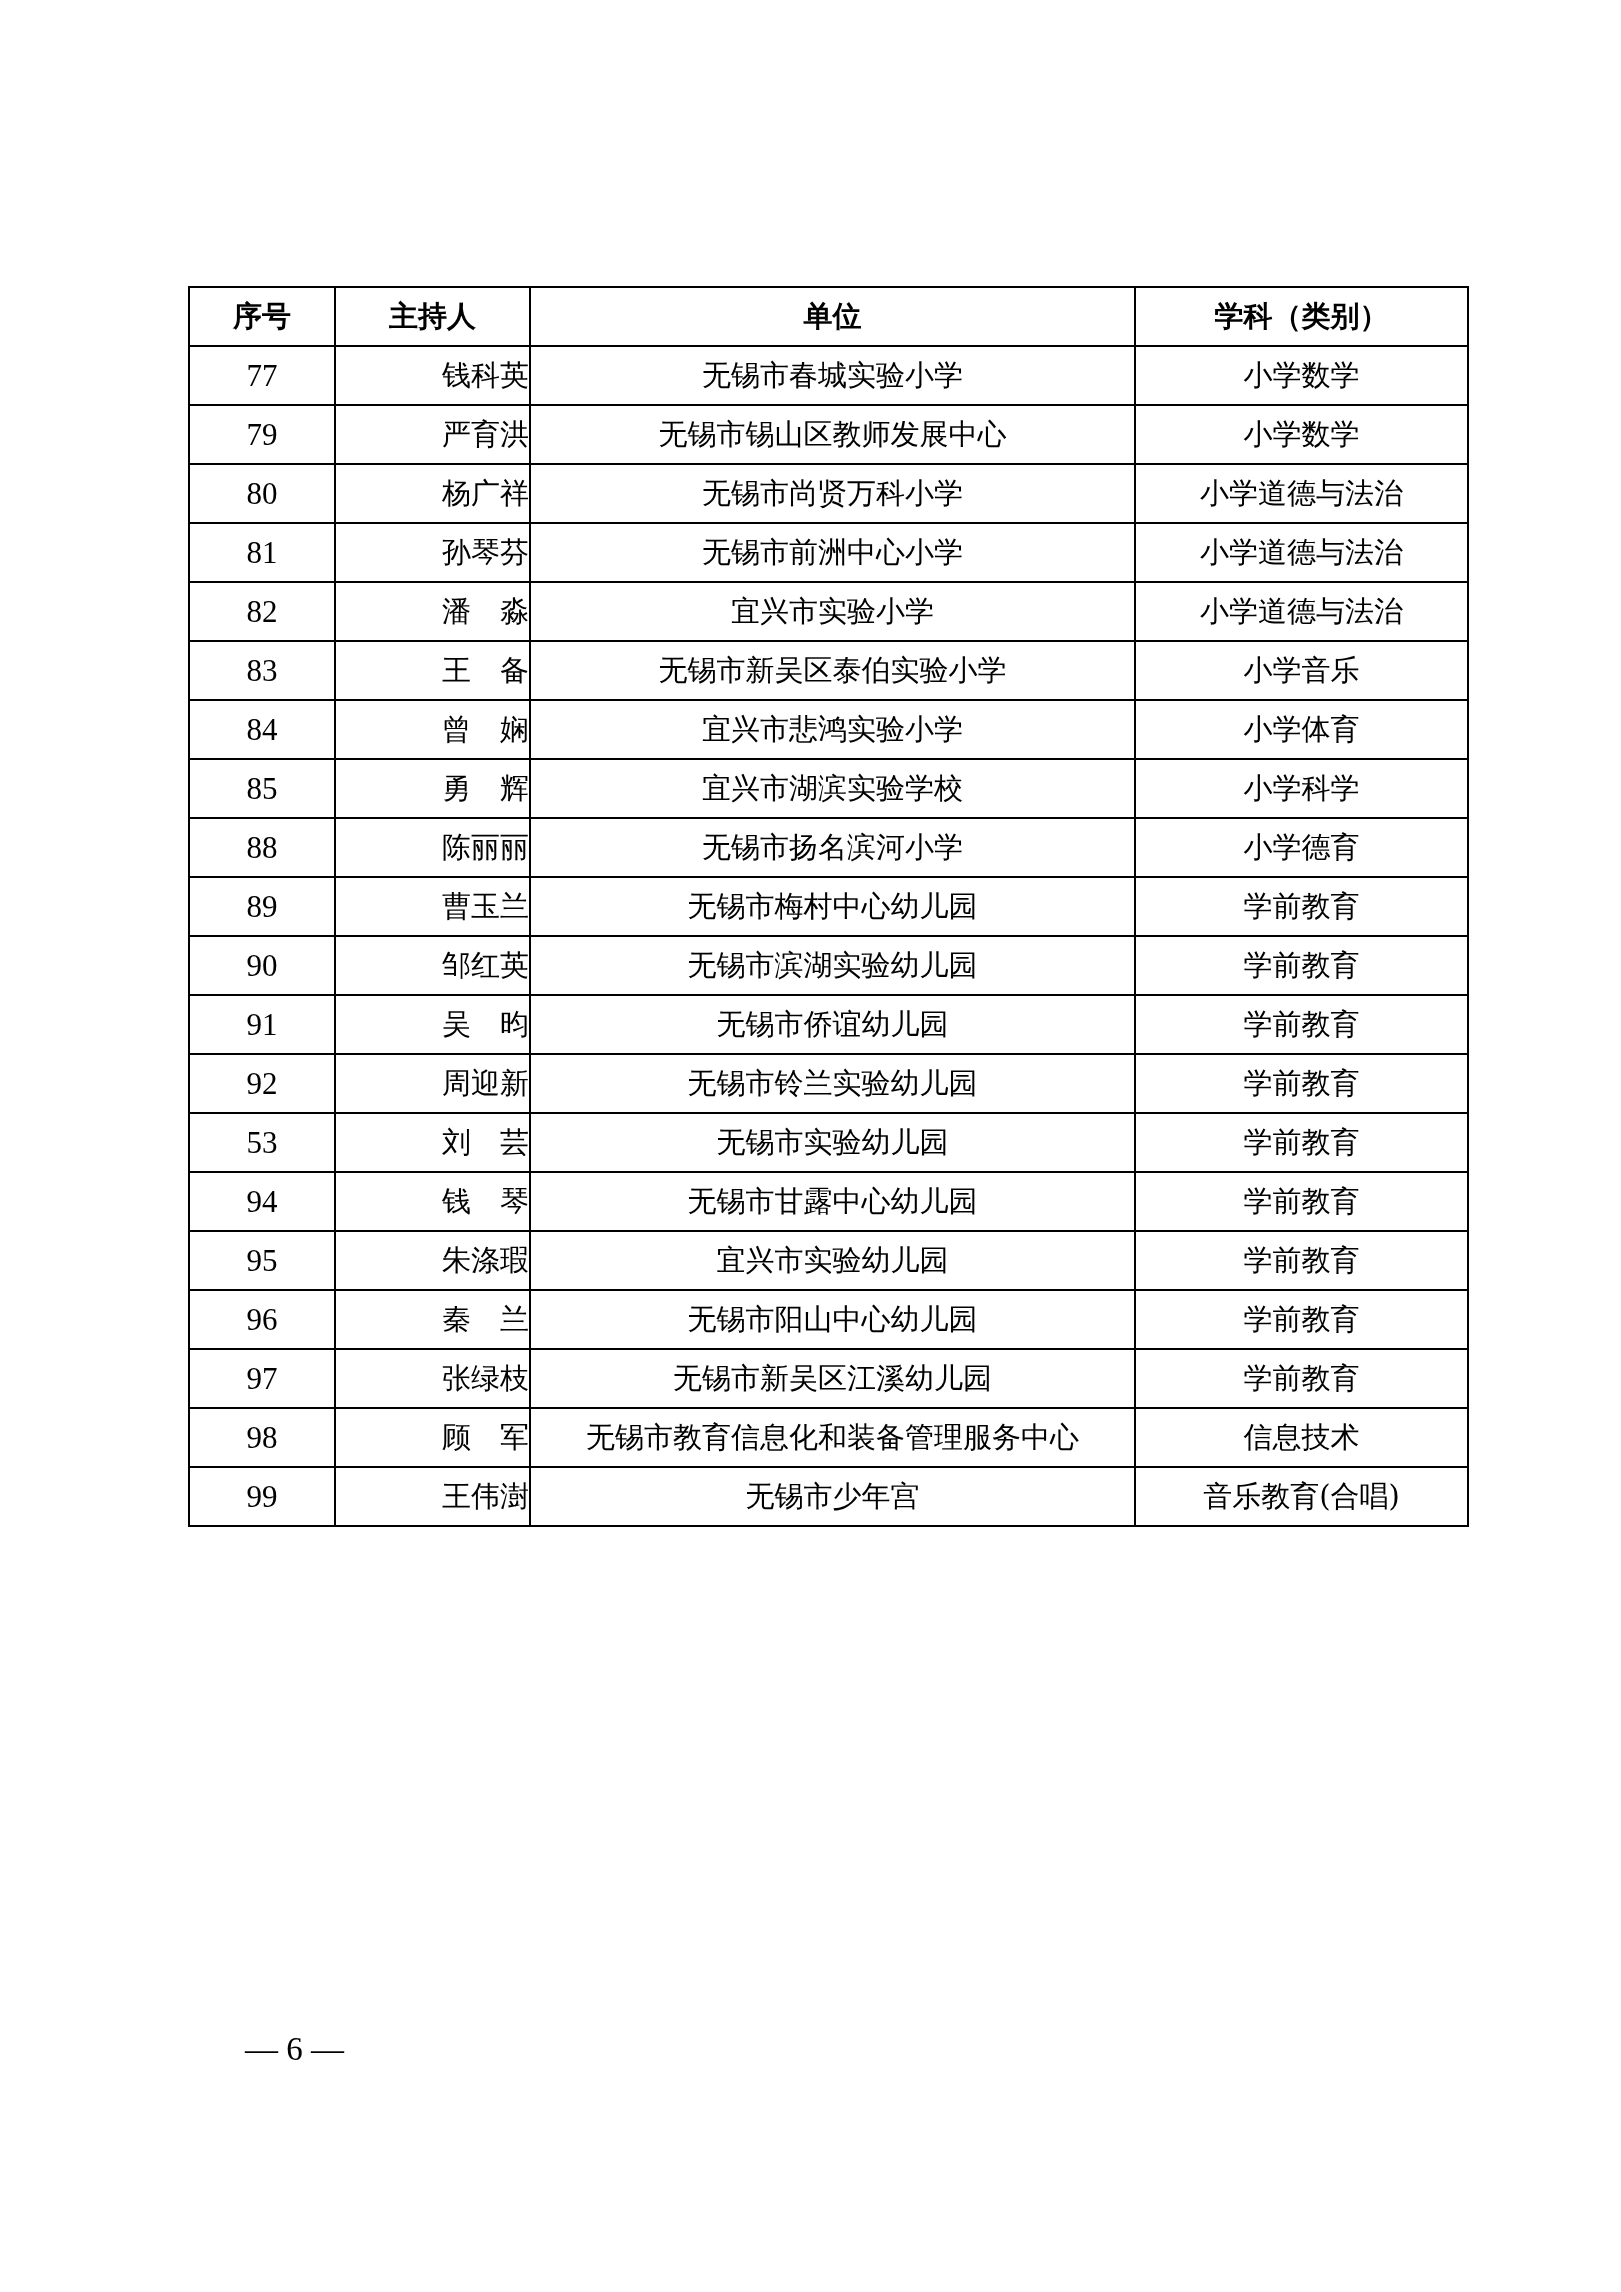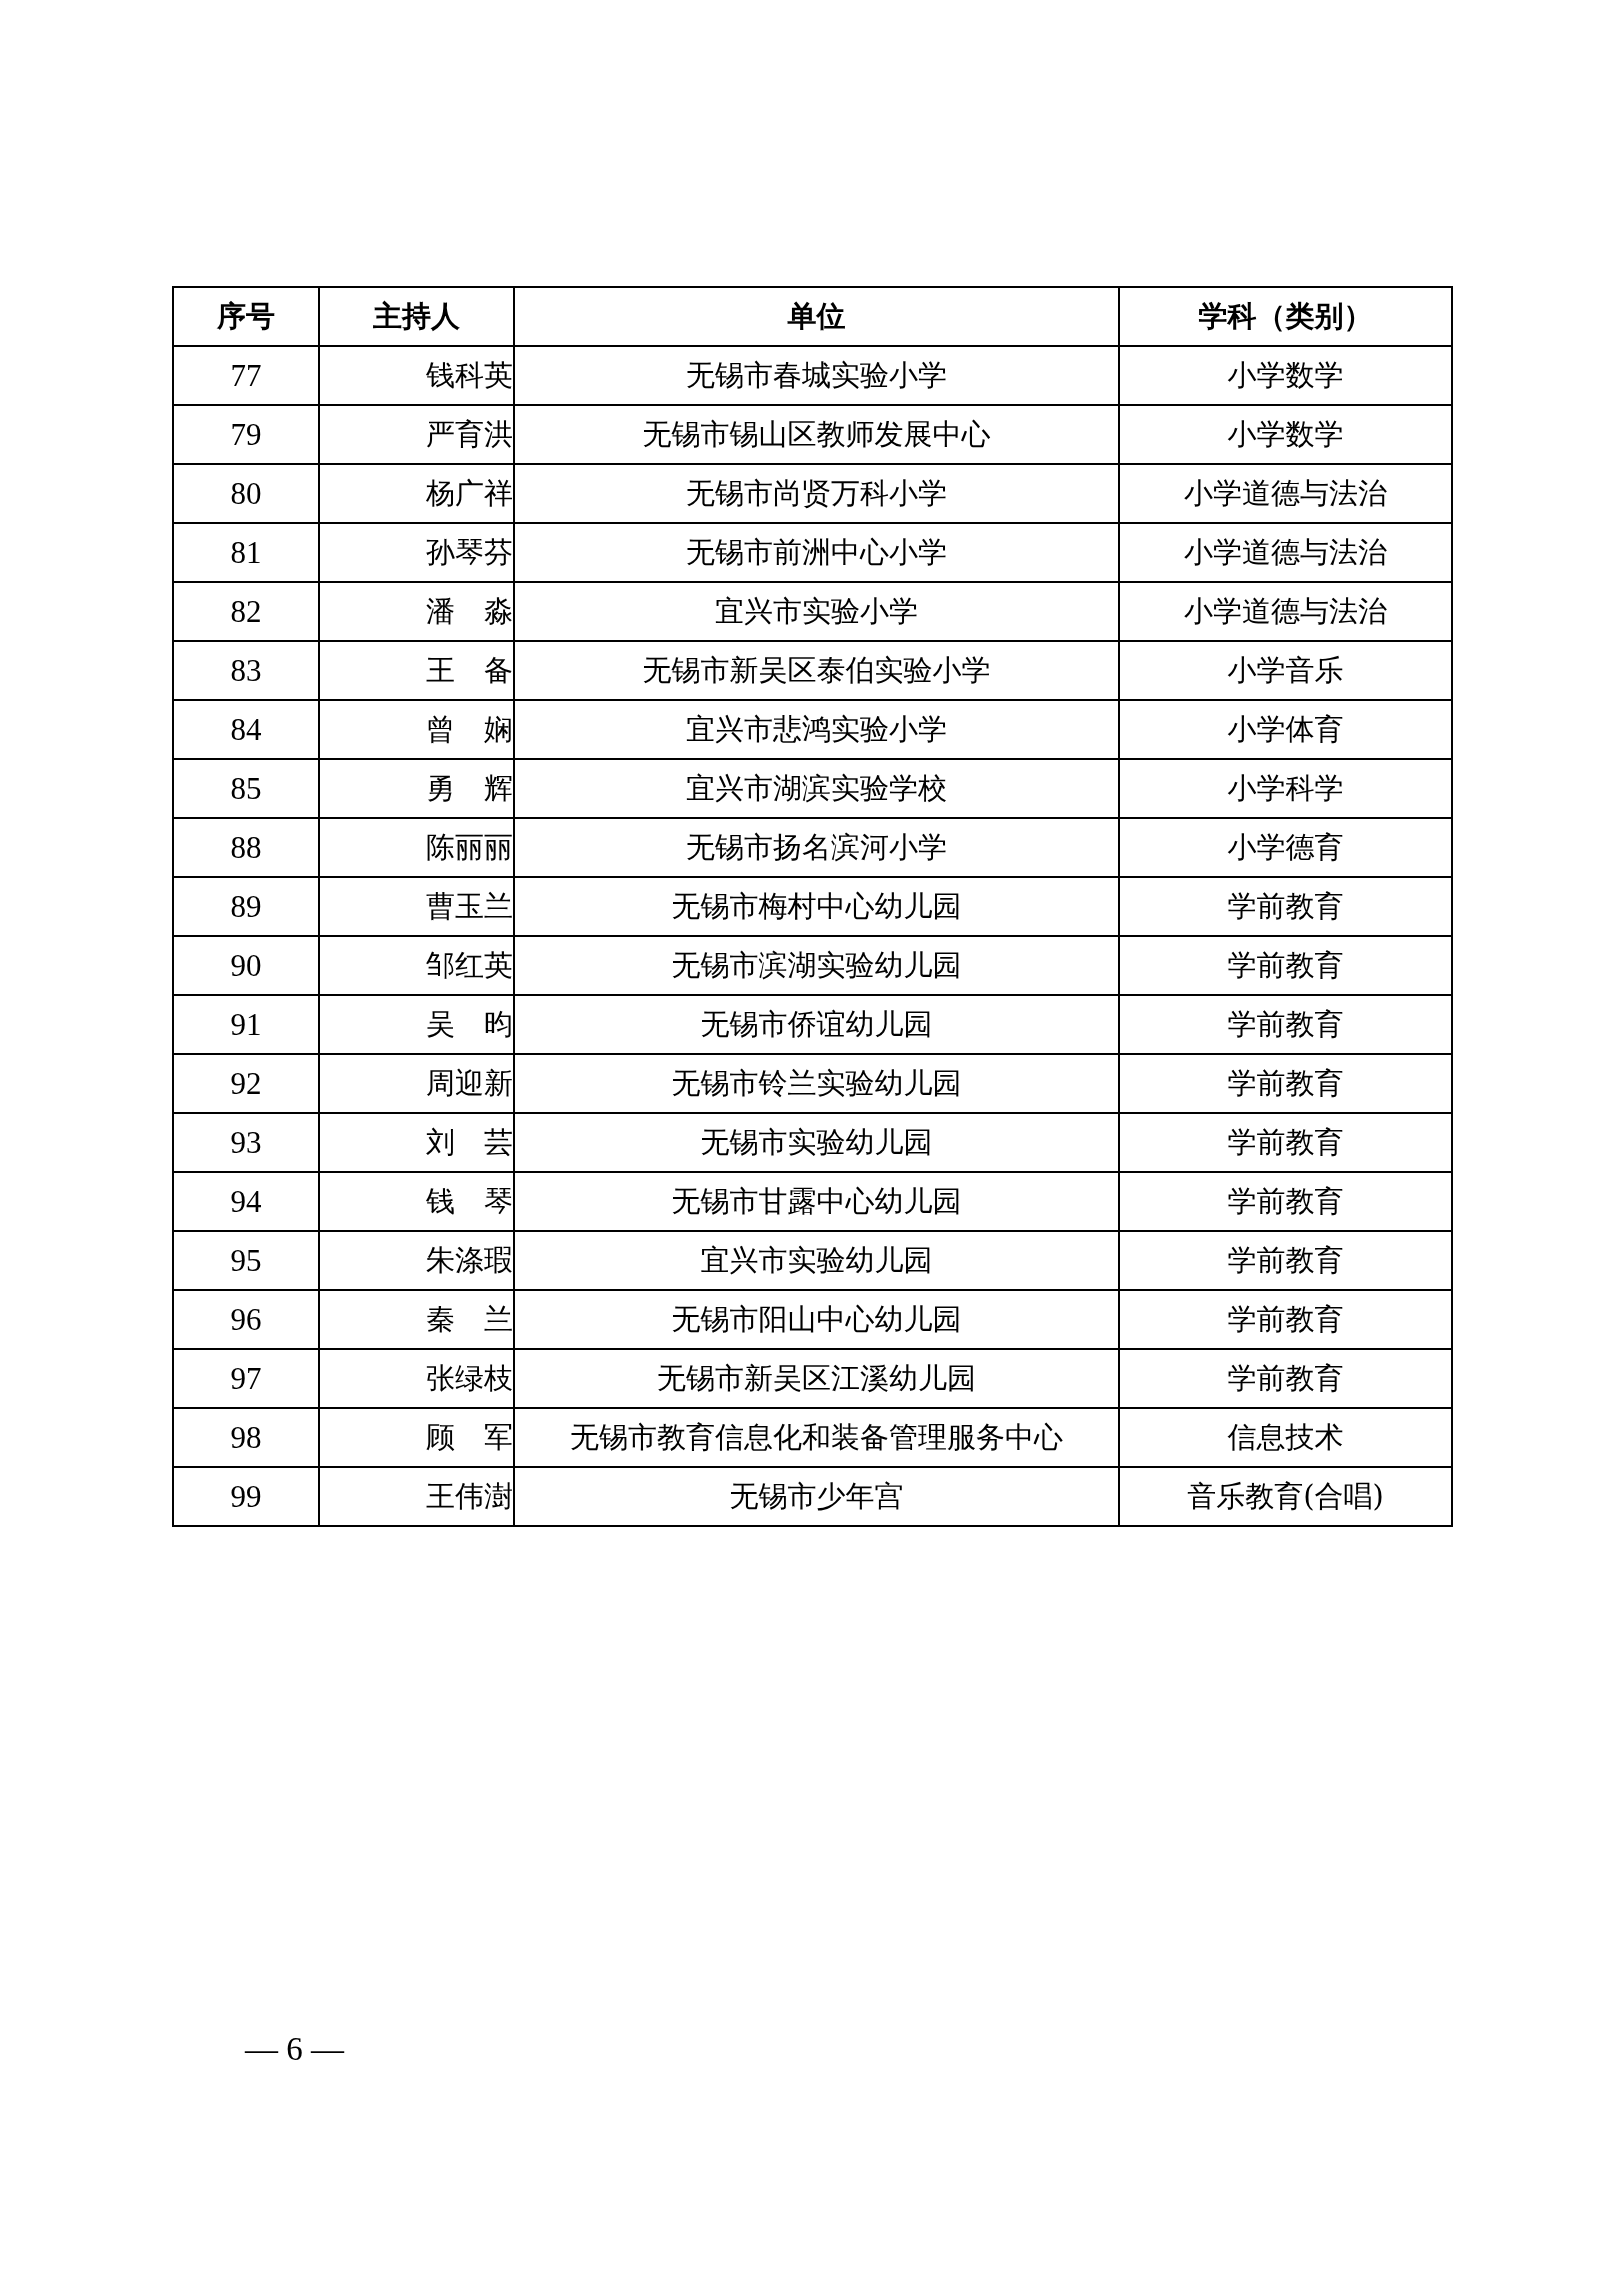--- a/index.html
+++ b/index.html
@@ -10,21 +10,21 @@
   body {
     width: 1621px;
     height: 2293px;
     position: relative;
     overflow: hidden;
     font-family: "DejaVu Serif", "Liberation Serif", serif;
     color: #000000;
   }
   .page-table {
     position: absolute;
-    left: 172px;
+    left: 188px;
     top: 286px;
     width: 1279px;
     border-collapse: collapse;
     table-layout: fixed;
   }
   .page-table col.c1 { width: 146px; }
   .page-table col.c2 { width: 195px; }
   .page-table col.c3 { width: 605px; }
   .page-table col.c4 { width: 333px; }
   .page-table th, .page-table td {
@@ -151,21 +151,21 @@
         <td class="unit">无锡市侨谊幼儿园</td>
         <td class="subject">学前教育</td>
       </tr>
       <tr>
         <td class="num">92</td>
         <td class="name">周迎新</td>
         <td class="unit">无锡市铃兰实验幼儿园</td>
         <td class="subject">学前教育</td>
       </tr>
       <tr>
-        <td class="num">93</td>
+        <td class="num">53</td>
         <td class="name">刘　芸</td>
         <td class="unit">无锡市实验幼儿园</td>
         <td class="subject">学前教育</td>
       </tr>
       <tr>
         <td class="num">94</td>
         <td class="name">钱　琴</td>
         <td class="unit">无锡市甘露中心幼儿园</td>
         <td class="subject">学前教育</td>
       </tr>

